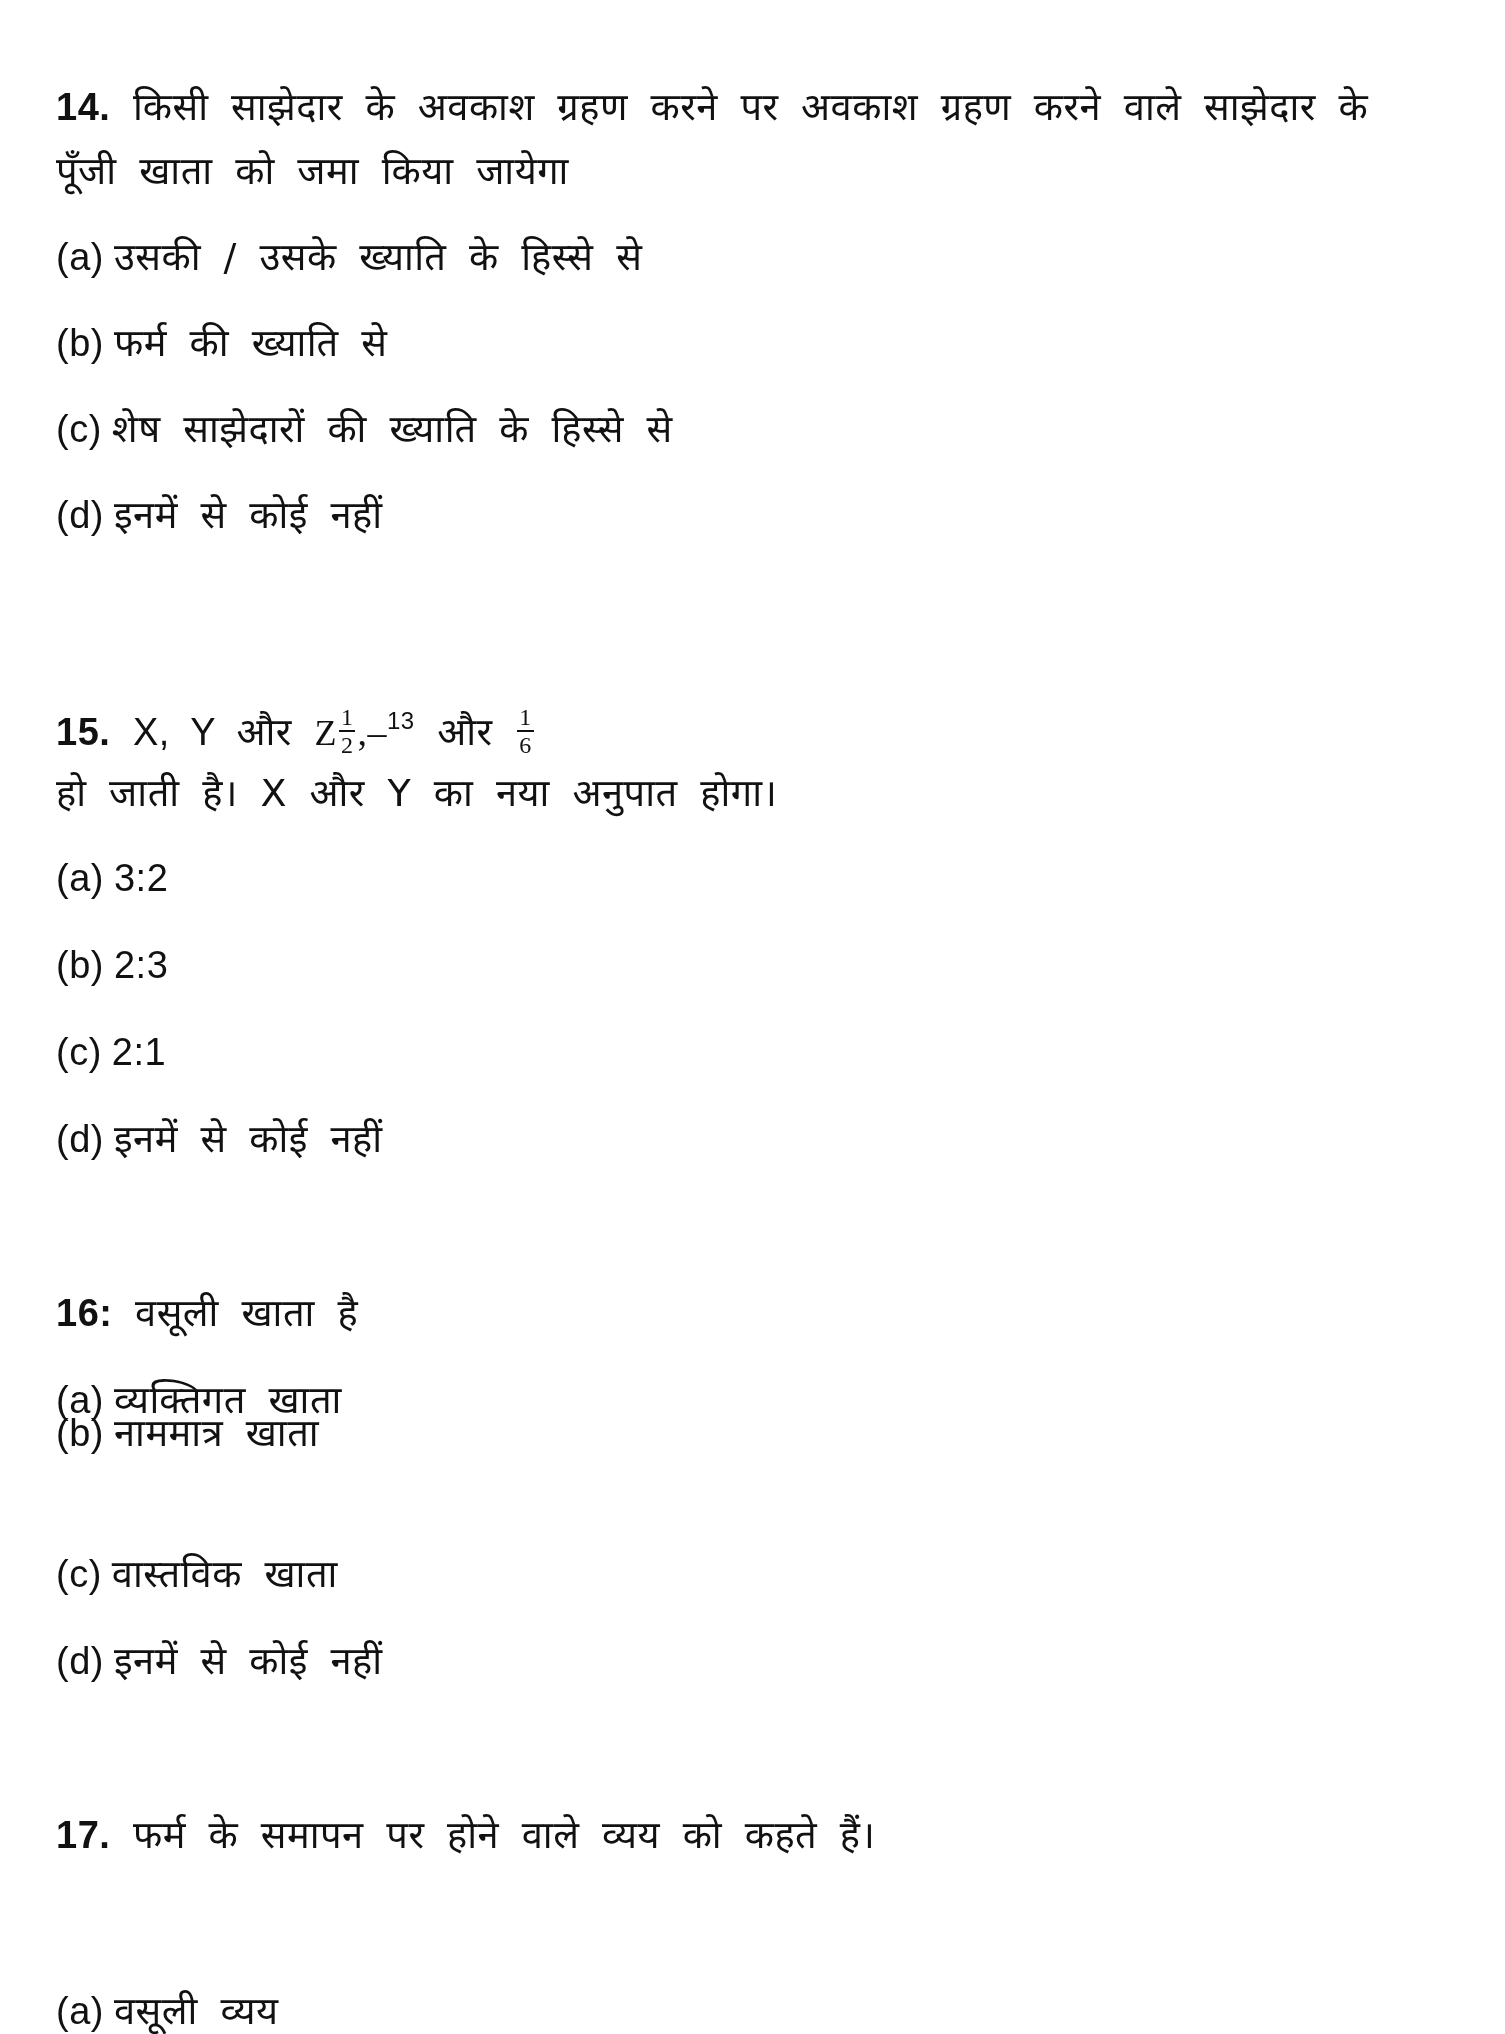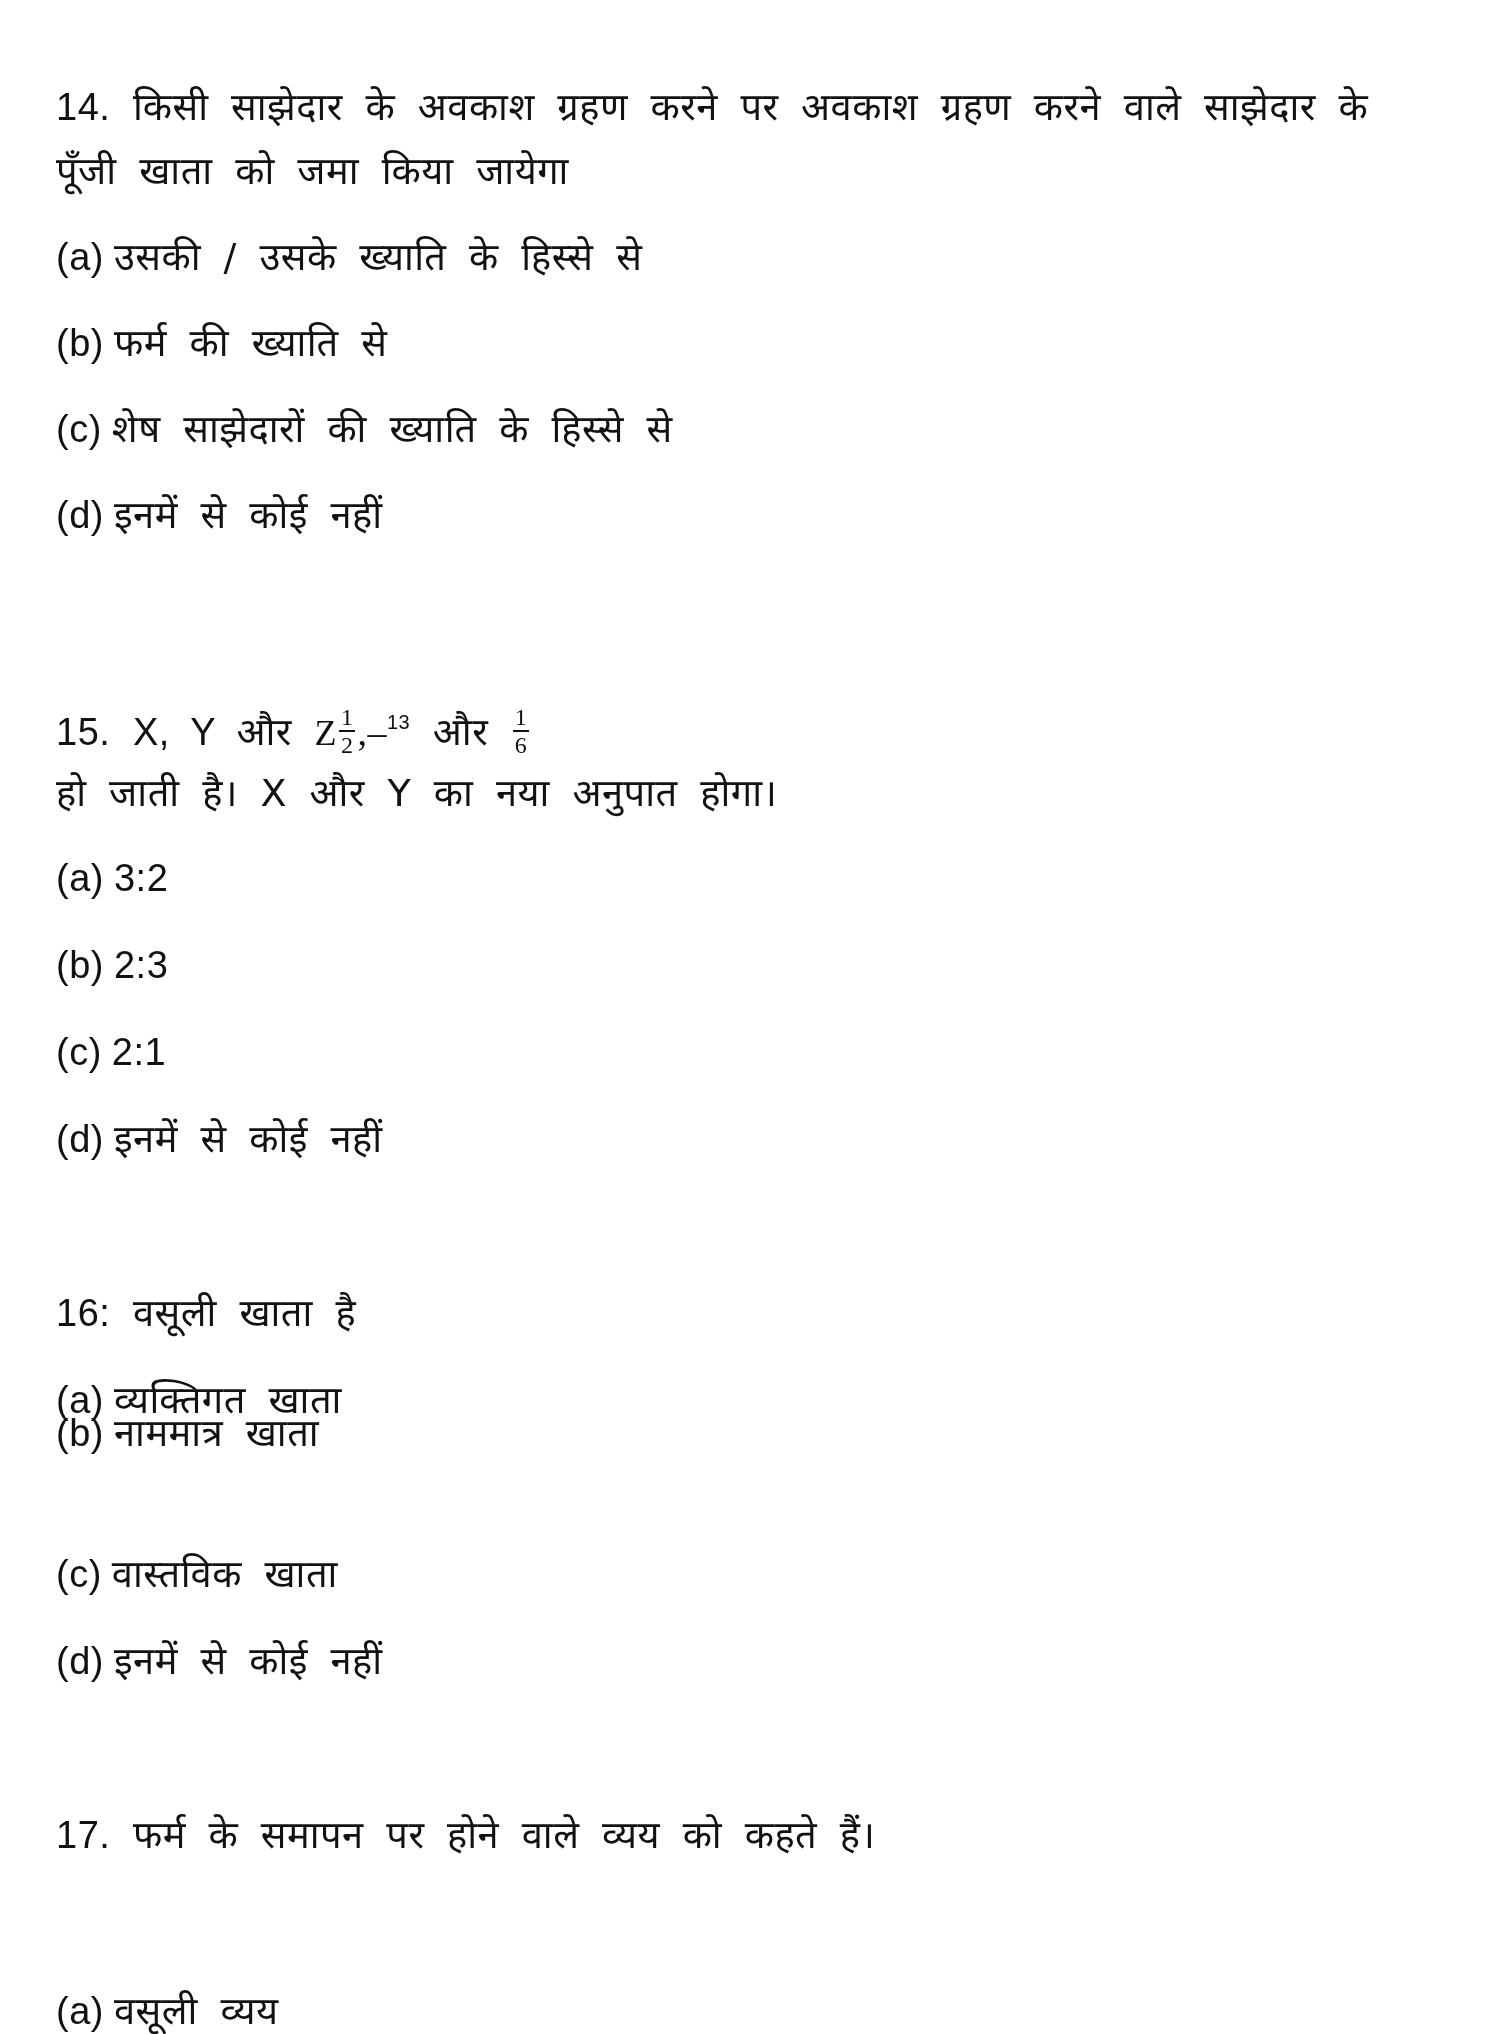--- a/index.html
+++ b/index.html
@@ -23,20 +23,21 @@
       white-space: nowrap;
       letter-spacing: 0.5px;
       word-spacing: 10px;
     }
     .opt-label {
       font-family: "Liberation Sans", sans-serif;
       margin-right: 10px;
     }
     .qnum {
       font-family: "Liberation Sans", sans-serif;
+      font-weight: bold;
     }
     .latin {
       font-family: "Liberation Sans", sans-serif;
     }
     .frac {
       display: inline-block;
       vertical-align: middle;
       text-align: center;
       font-family: "Liberation Serif", serif;
       font-size: 24px;
@@ -53,21 +54,21 @@
     .frac .den {
       display: block;
       padding: 0 2px;
     }
     .serifz {
       font-family: "Liberation Serif", serif;
       font-size: 36px;
     }
     .sup {
       font-family: "Liberation Sans", sans-serif;
-      font-size: 20px;
+      font-size: 24px;
       position: relative;
       top: -16px;
     }
     .dash {
       font-family: "Liberation Serif", serif;
     }
   </style>
 </head>
 <body>
 

